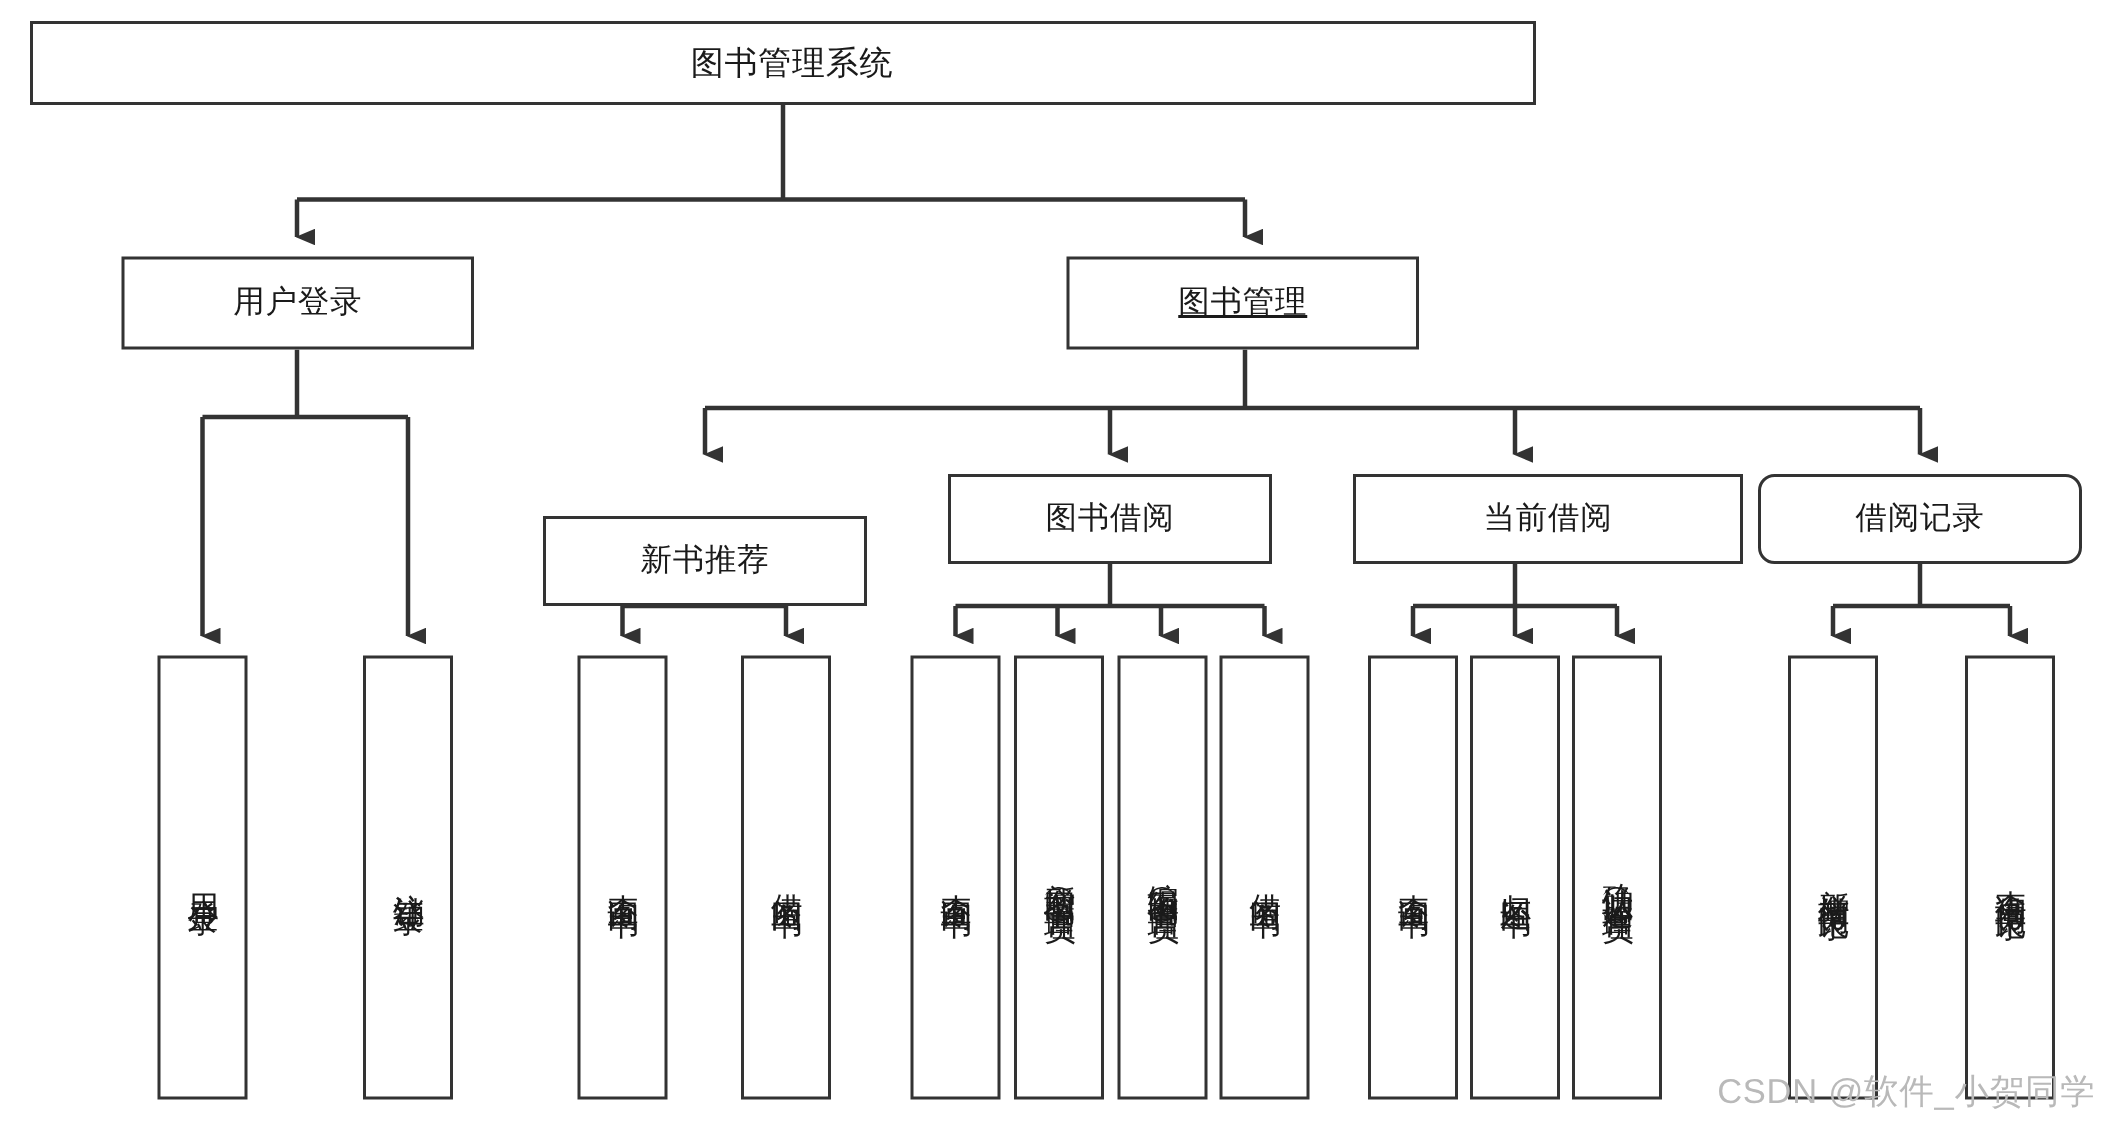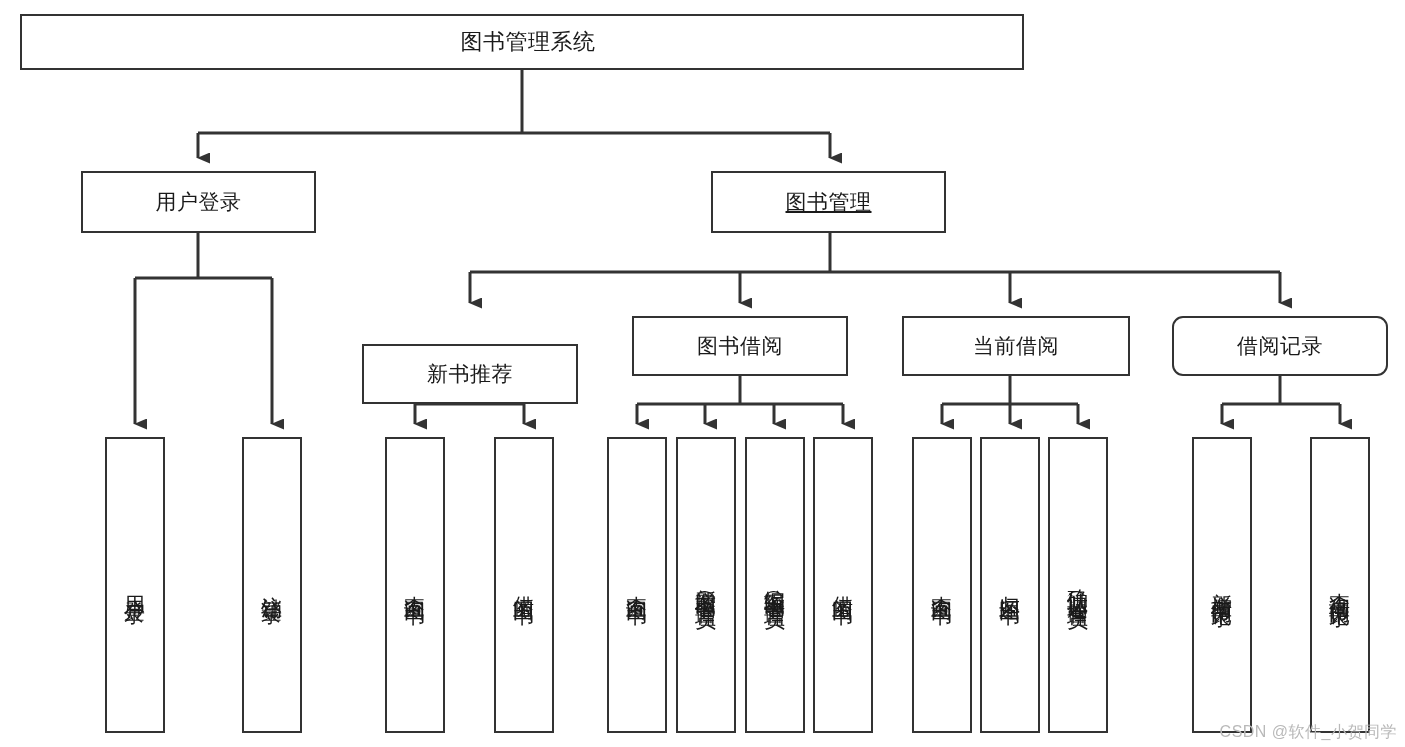--- a/index.html
+++ b/index.html
@@ -60,21 +60,21 @@
     text-orientation: upright;
     font-size: 21px;
     line-height: 1.0;
     letter-spacing: 3px;
     white-space: nowrap;
   }
   #watermark {
     position: absolute;
     right: 8px;
     bottom: 4px;
-    font-size: 16px;
+    font-size: 23px;
     color: #b9b9b9;
     letter-spacing: 0.5px;
     white-space: nowrap;
     user-select: none;
     text-align: right;
   }
 </style>
 </head>
 <body>
 
@@ -140,21 +140,21 @@
   <div class="node horiz" style="left:711px; top:171px; width:235px; height:62px;text-decoration:underline;">
     <span class="label">图书管理</span>
   </div>
 
   <div class="node horiz" style="left:362px; top:316px; width:216px; height:60px;margin-top:28px;">
     <span class="label">新书推荐</span>
   </div>
   <div class="node horiz" style="left:632px; top:316px; width:216px; height:60px;justify-content:center;">
     <span class="label">图书借阅</span>
   </div>
-  <div class="node horiz" style="left:902px; top:316px; width:228px; height:60px;">
+  <div class="node horiz" style="left:902px; top:316px; width:260px; height:60px;">
     <span class="label">当前借阅</span>
   </div>
   <div class="node horiz" style="left:1172px; top:316px; width:216px; height:60px;border-radius:11px;">
     <span class="label">借阅记录</span>
   </div>
 
   <div class="node vert" style="left:105px; top:437px; width:60px; height:296px;">
     <span class="label">用户登录</span>
   </div>
   <div class="node vert" style="left:242px; top:437px; width:60px; height:296px;">

